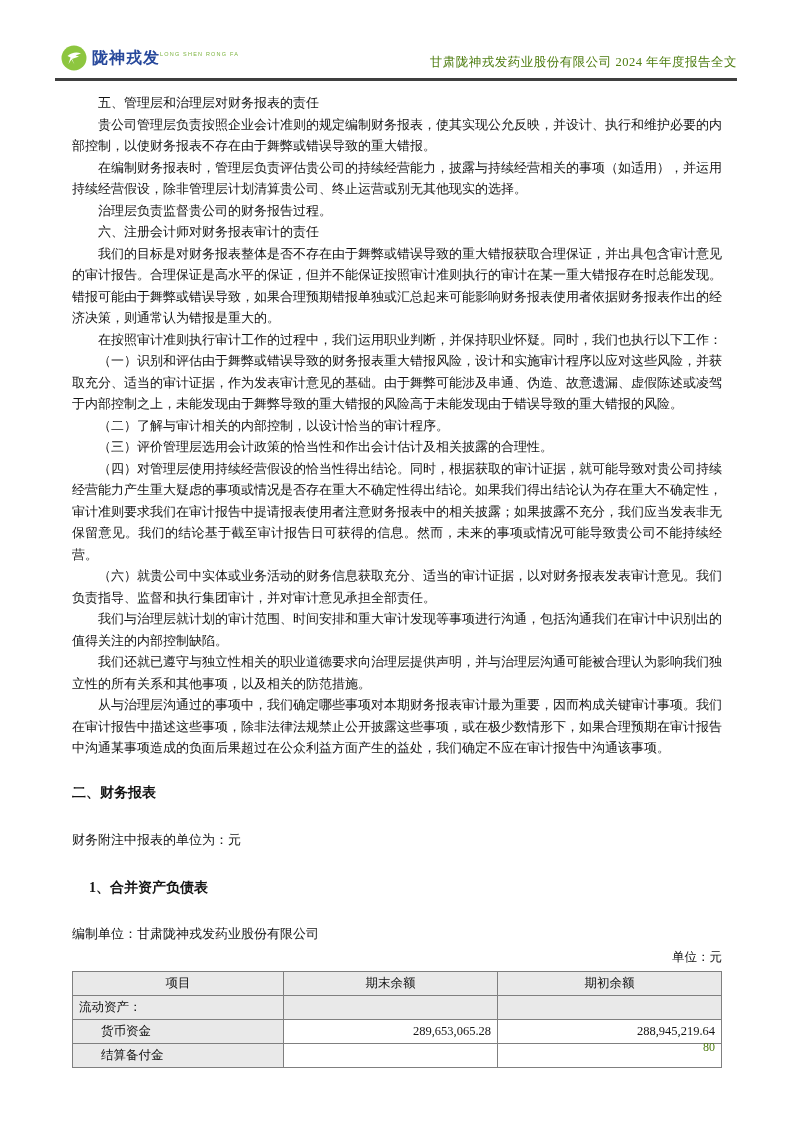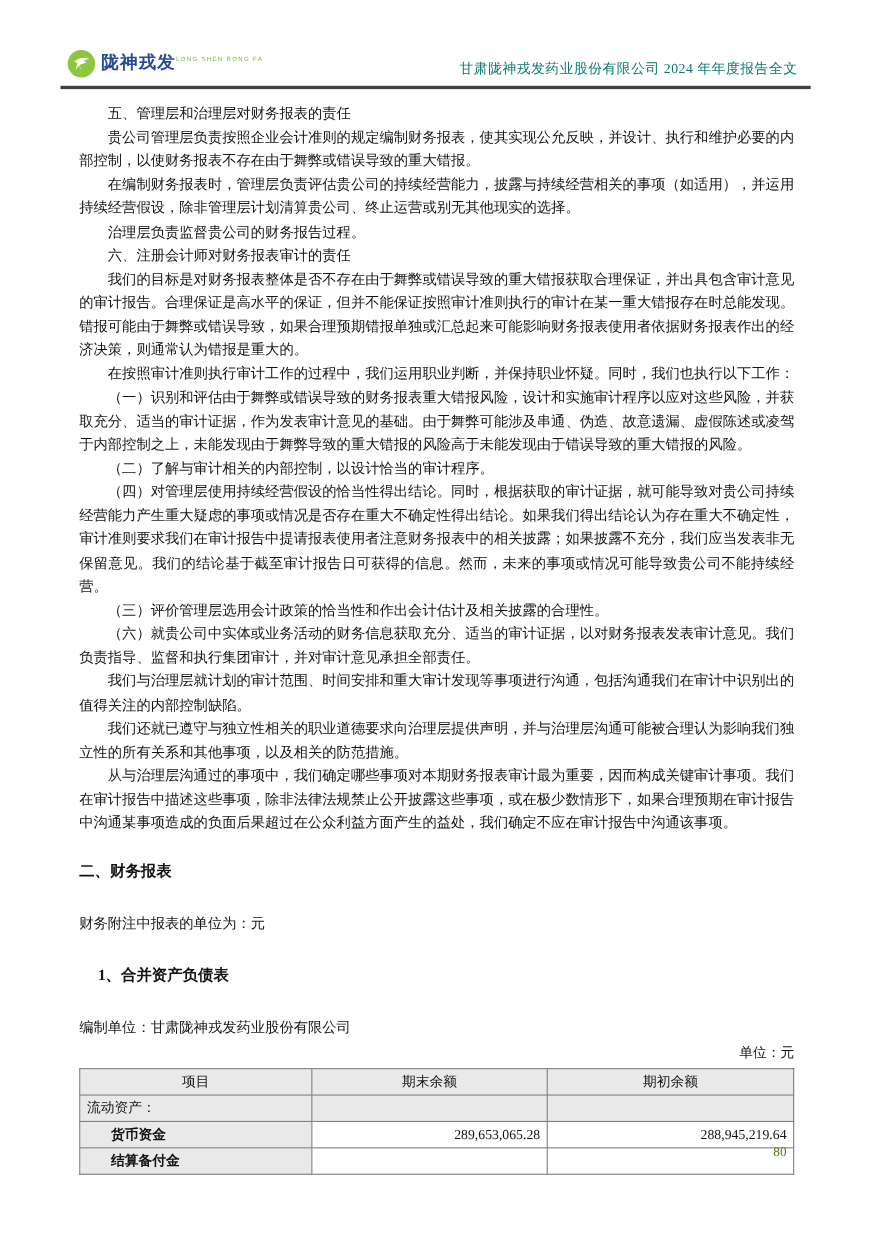--- a/index.html
+++ b/index.html
@@ -22,22 +22,22 @@
   .logo-text { display:flex; flex-direction:row; line-height:1; }
   .logo-cn {
     font-family:"Liberation Sans","DejaVu Sans",sans-serif;
     font-weight:bold; font-size:16px; color:#27489b; letter-spacing:1px;
   }
   .logo-en {
     font-family:"Liberation Sans","DejaVu Sans",sans-serif;
     font-size:5.5px; color:#7cb33e; letter-spacing:1.2px; margin-top:2px;
   }
   .report-title {
-    position:absolute; right:12px; bottom:7px;
-    font-size:12.5px; color:#0f766e; letter-spacing:0.5px;
+    position:absolute; right:0; bottom:7px;
+    font-size:12.5px; color:#4d7c0f; letter-spacing:0.5px;
   }
   
   .main { position:absolute; top:92px; left:72px; width:650px; }
   .para {
     margin:0; font-size:13px; line-height:21.5px;
     text-align:justify; text-indent:2em;
     word-break:break-all;
   }
   .h-finance {
     margin:23px 0 0 0; font-size:14px; font-weight:bold; text-indent:0;
@@ -52,21 +52,21 @@
   table.bs {
     margin-top:3px; width:100%; border-collapse:collapse;
     font-size:12.5px;
   }
   table.bs th, table.bs td {
     border:1px solid #7f7f7f; height:23px; padding:0 6px;
     font-weight:normal;
   }
   table.bs th { background:#e9e9e9; text-align:center; }
   table.bs td.item { background:#e9e9e9; text-align:left; }
-  table.bs td.item.indent { padding-left:28px;font-weight:bold; }
+  table.bs td.item.indent { padding-left:28px; }
   table.bs tr.section-row td { background:#e9e9e9; }
   table.bs td.num { text-align:right; background:#ffffff; }
   table.bs tr.section-row td.num { background:#e9e9e9; }
   table.bs col.c1 { width:32.5%; }
   table.bs col.c2 { width:33%; }
   table.bs col.c3 { width:34.5%; }
   
   .page-number {
     position:absolute; top:1040px; right:78px;
     font-size:12px; color:#4d7c0f;
@@ -96,22 +96,22 @@
     <p class="para">五、管理层和治理层对财务报表的责任</p>
     <p class="para">贵公司管理层负责按照企业会计准则的规定编制财务报表，使其实现公允反映，并设计、执行和维护必要的内部控制，以使财务报表不存在由于舞弊或错误导致的重大错报。</p>
     <p class="para">在编制财务报表时，管理层负责评估贵公司的持续经营能力，披露与持续经营相关的事项（如适用），并运用持续经营假设，除非管理层计划清算贵公司、终止运营或别无其他现实的选择。</p>
     <p class="para">治理层负责监督贵公司的财务报告过程。</p>
 
     <p class="para">六、注册会计师对财务报表审计的责任</p>
     <p class="para">我们的目标是对财务报表整体是否不存在由于舞弊或错误导致的重大错报获取合理保证，并出具包含审计意见的审计报告。合理保证是高水平的保证，但并不能保证按照审计准则执行的审计在某一重大错报存在时总能发现。错报可能由于舞弊或错误导致，如果合理预期错报单独或汇总起来可能影响财务报表使用者依据财务报表作出的经济决策，则通常认为错报是重大的。</p>
     <p class="para">在按照审计准则执行审计工作的过程中，我们运用职业判断，并保持职业怀疑。同时，我们也执行以下工作：</p>
     <p class="para">（一）识别和评估由于舞弊或错误导致的财务报表重大错报风险，设计和实施审计程序以应对这些风险，并获取充分、适当的审计证据，作为发表审计意见的基础。由于舞弊可能涉及串通、伪造、故意遗漏、虚假陈述或凌驾于内部控制之上，未能发现由于舞弊导致的重大错报的风险高于未能发现由于错误导致的重大错报的风险。</p>
     <p class="para">（二）了解与审计相关的内部控制，以设计恰当的审计程序。</p>
+    <p class="para">（三）评价管理层选用会计政策的恰当性和作出会计估计及相关披露的合理性。</p>
     <p class="para">（四）对管理层使用持续经营假设的恰当性得出结论。同时，根据获取的审计证据，就可能导致对贵公司持续经营能力产生重大疑虑的事项或情况是否存在重大不确定性得出结论。如果我们得出结论认为存在重大不确定性，审计准则要求我们在审计报告中提请报表使用者注意财务报表中的相关披露；如果披露不充分，我们应当发表非无保留意见。我们的结论基于截至审计报告日可获得的信息。然而，未来的事项或情况可能导致贵公司不能持续经营。</p>
-    <p class="para">（三）评价管理层选用会计政策的恰当性和作出会计估计及相关披露的合理性。</p>
     <p class="para">（六）就贵公司中实体或业务活动的财务信息获取充分、适当的审计证据，以对财务报表发表审计意见。我们负责指导、监督和执行集团审计，并对审计意见承担全部责任。</p>
     <p class="para">我们与治理层就计划的审计范围、时间安排和重大审计发现等事项进行沟通，包括沟通我们在审计中识别出的值得关注的内部控制缺陷。</p>
     <p class="para">我们还就已遵守与独立性相关的职业道德要求向治理层提供声明，并与治理层沟通可能被合理认为影响我们独立性的所有关系和其他事项，以及相关的防范措施。</p>
     <p class="para">从与治理层沟通过的事项中，我们确定哪些事项对本期财务报表审计最为重要，因而构成关键审计事项。我们在审计报告中描述这些事项，除非法律法规禁止公开披露这些事项，或在极少数情形下，如果合理预期在审计报告中沟通某事项造成的负面后果超过在公众利益方面产生的益处，我们确定不应在审计报告中沟通该事项。</p>
 
     <p class="para h-finance">二、财务报表</p>
     <p class="para note-line">财务附注中报表的单位为：元</p>
     <p class="para h-sheet">1、合并资产负债表</p>
     <p class="para prepared">编制单位：甘肃陇神戎发药业股份有限公司</p>
     <p class="para unit-line">单位：元</p>

